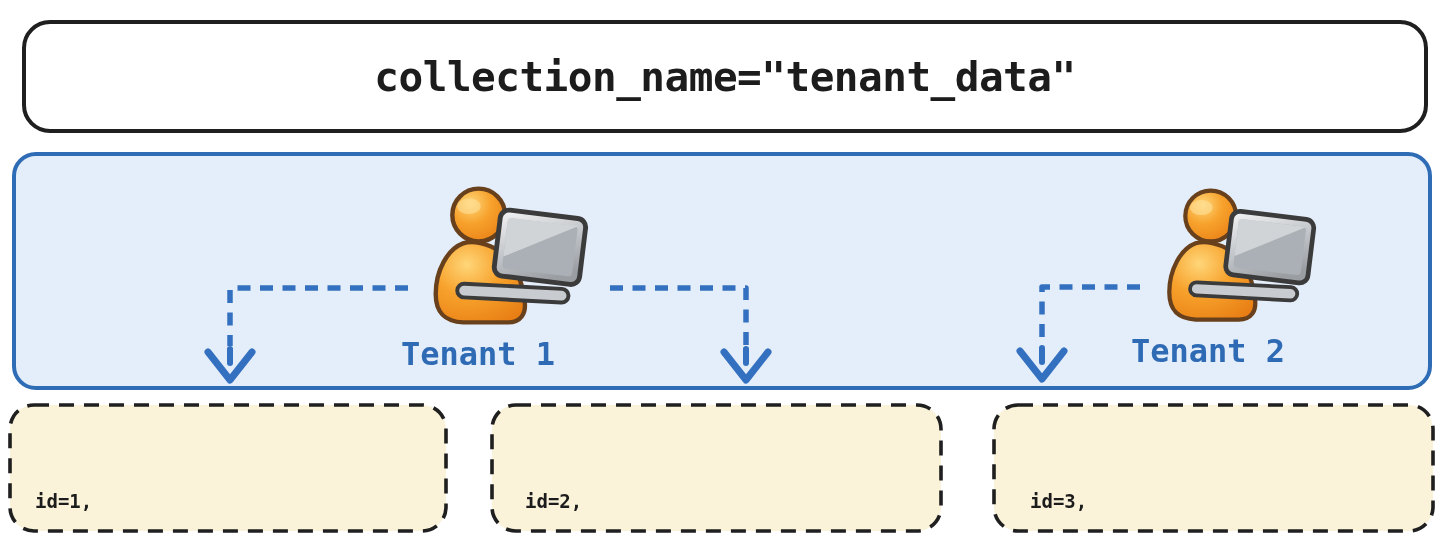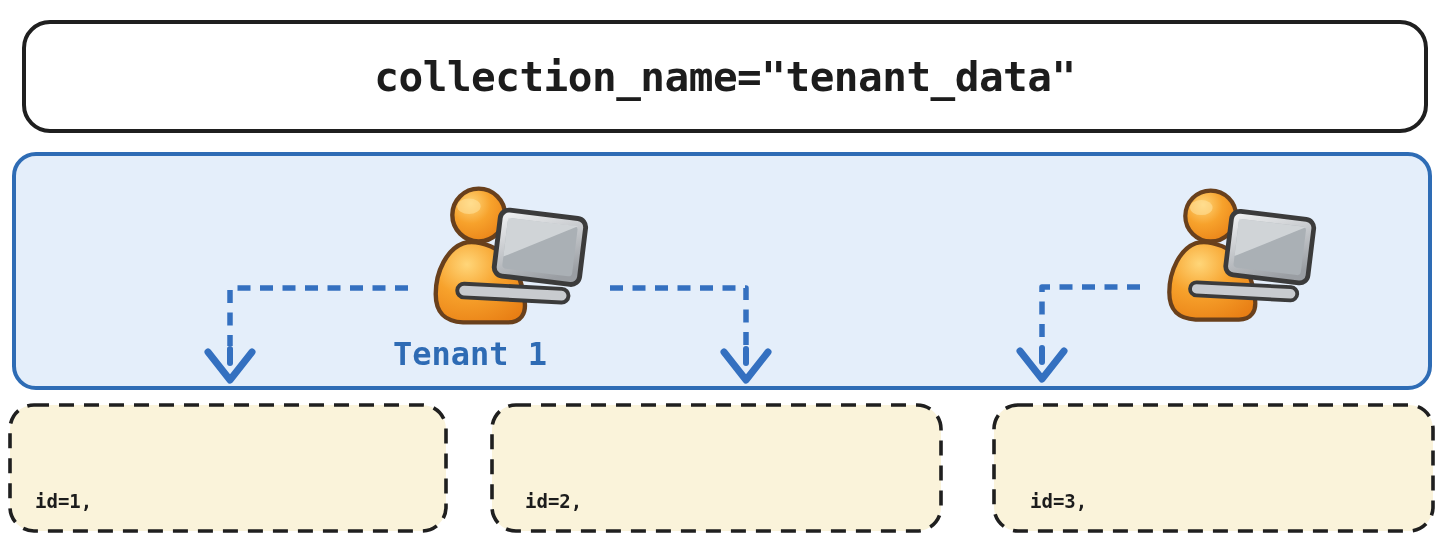--- a/index.html
+++ b/index.html
@@ -16,21 +16,21 @@
   .title-box .title-text{
     font-size:41px;font-weight:bold;color:#1c1c1c;letter-spacing:-0.5px;white-space:pre;
   }
   
   .tenant-zone{
     position:absolute;left:12px;top:152px;width:1412px;height:230px;
     background:#e4eefa;border:4px solid #2e6cb5;border-radius:24px;
   }
   .tenant-icon{position:absolute;}
   .tenant-label{
-    position:absolute;width:170px;text-align:left;
+    position:absolute;width:170px;text-align:center;
     font-size:32px;font-weight:bold;color:#2e6bb4;white-space:pre;
   }
   
   .overlay{position:absolute;left:0;top:0;width:1448px;height:554px;pointer-events:none;}
   
   .point-text{
     position:absolute;top:416px;
     font-size:19px;font-weight:600;color:#1c1c1c;line-height:34px;white-space:pre;
   }
   .pt1{left:35px;} .pt2{left:525px;} .pt3{left:1030px;}
@@ -73,20 +73,21 @@
   <div class="tenant-zone"></div>
 
   <svg class="tenant-icon" style="left:424px;top:183px" width="166" height="148">
     <use href="#person-laptop"></use>
   </svg>
   <div class="tenant-label" style="left:393px;top:335px">Tenant 1</div>
 
   <svg class="tenant-icon" style="left:1158px;top:185px" width="160" height="143">
     <use href="#person-laptop"></use>
   </svg>
+  <div class="tenant-label" style="left:1123px;top:332px">Tenant 2</div>
 
   <svg class="overlay" viewBox="0 0 1448 554">
 
     <rect x="10" y="405" width="436" height="126" rx="24" fill="#faf3da" stroke="#1f1f1f" stroke-width="3.6" stroke-dasharray="15 10"></rect>
     <rect x="492" y="405" width="449" height="126" rx="24" fill="#faf3da" stroke="#1f1f1f" stroke-width="3.6" stroke-dasharray="15 10"></rect>
     <rect x="994" y="405" width="439" height="126" rx="24" fill="#faf3da" stroke="#1f1f1f" stroke-width="3.6" stroke-dasharray="15 10"></rect>
 
     <g stroke="#3470c0" fill="none">
       <path d="M 408 288 L 230 288 L 230 346" stroke-width="5.5" stroke-dasharray="13 9.5" stroke-linejoin="round"></path>
       <path d="M 230 349 L 230 363" stroke-width="6" stroke-linecap="round"></path>

